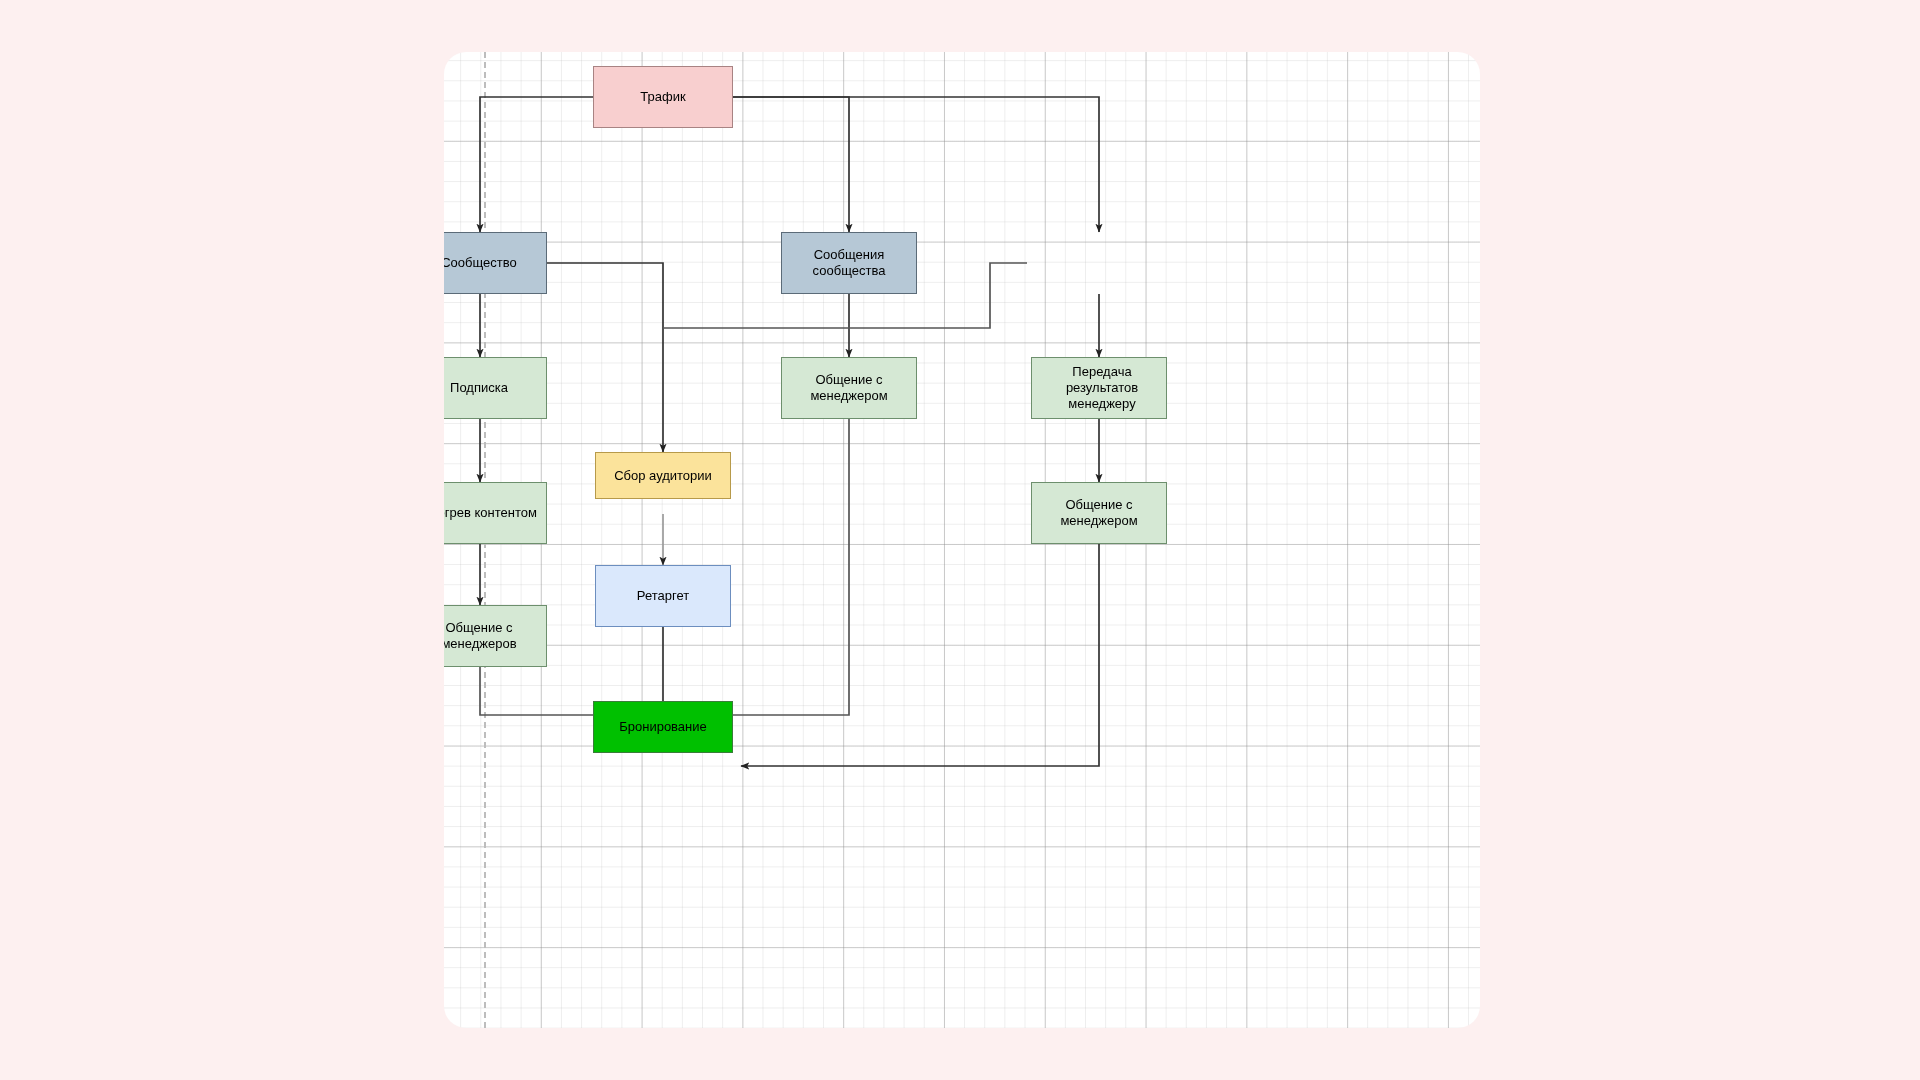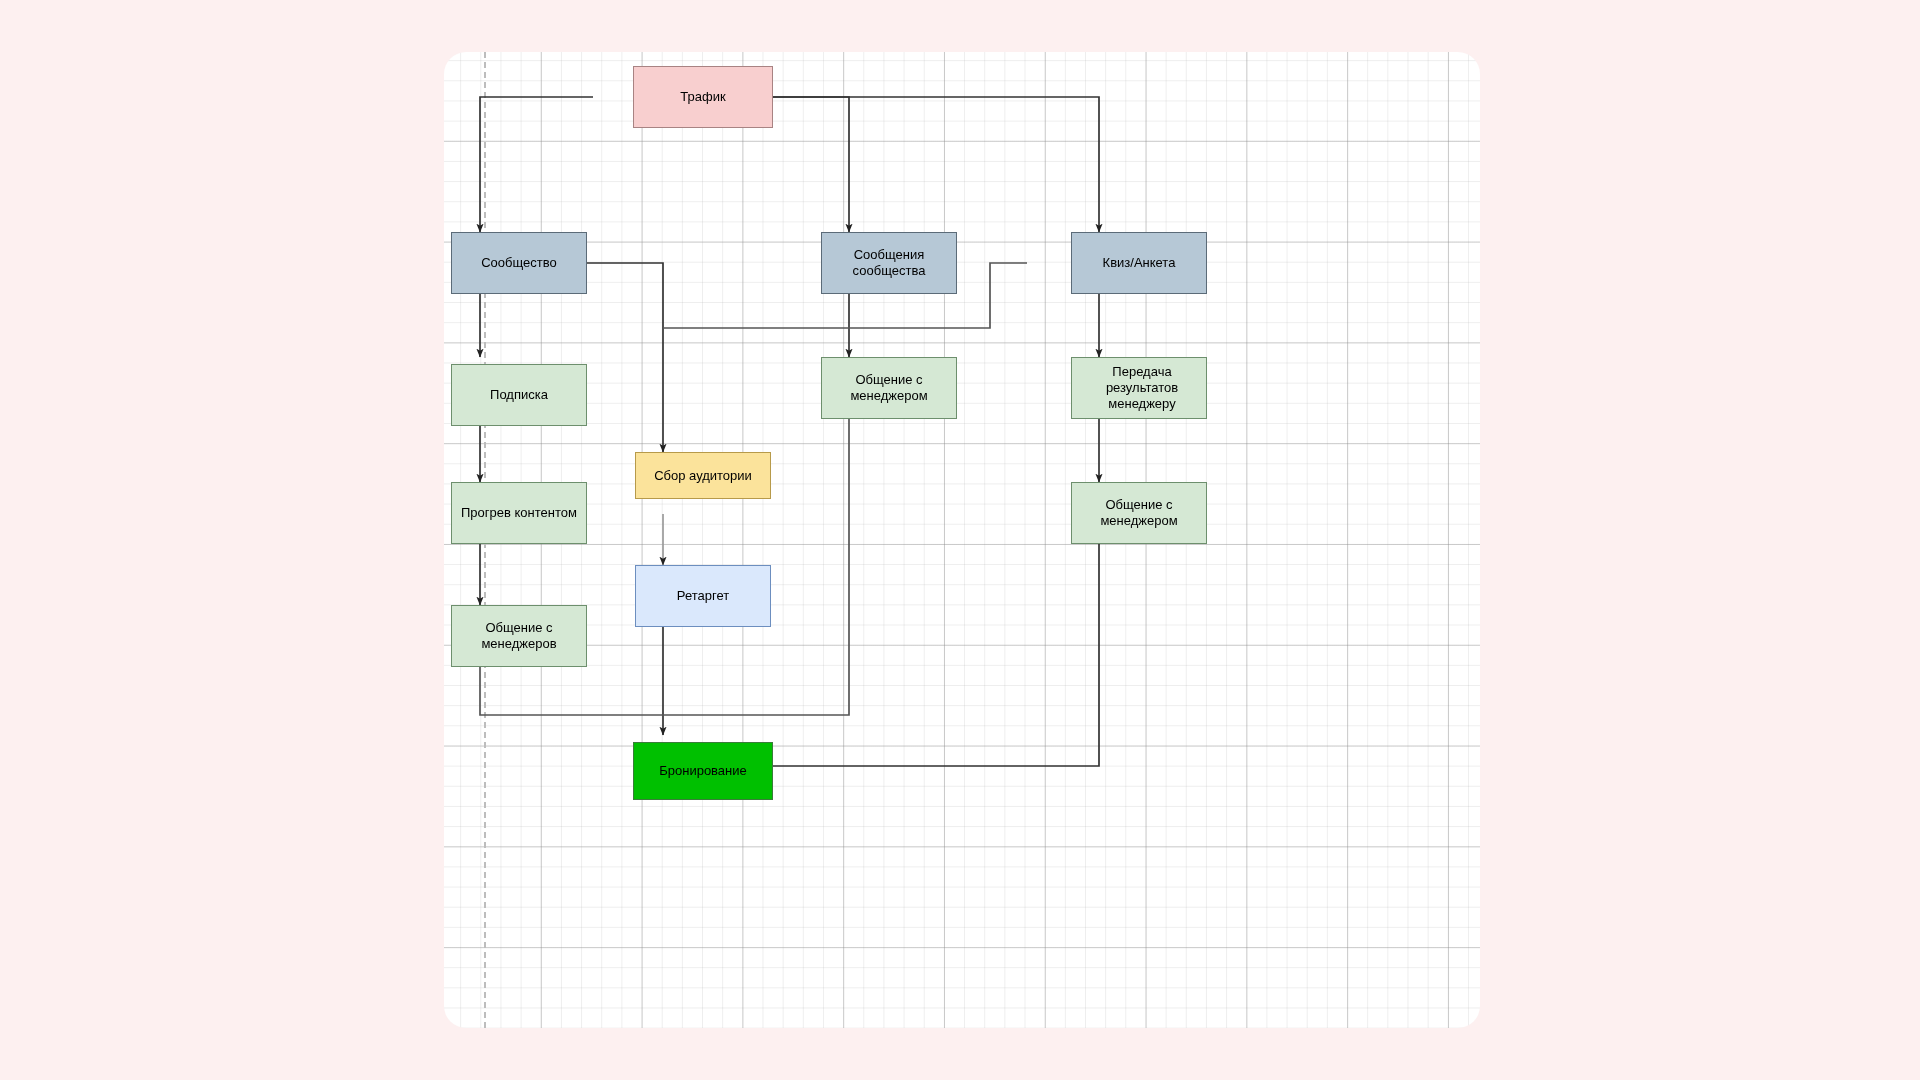--- a/index.html
+++ b/index.html
@@ -70,21 +70,20 @@
     display: flex;
     align-items: center;
     justify-content: center;
     text-align: center;
     font-size: 13px;
     line-height: 16px;
     color: #000000;
     border: 1.6px solid #555555;
     padding: 2px 6px;
     white-space: pre-line;
-    margin-left: 40px;
   }
   .node.start  { background: #f8cfcf; border-color: #a88383; }
   .node.source { background: #b6c8d6; border-color: #5b6b78; }
   .node.action { background: #d5e8d4; border-color: #6d8f6d; }
   .node.collect{ background: #fbe39b; border-color: #b79a4a; }
   .node.retarget{background: #dae8fc; border-color: #6c8ebf; }
   .node.goal   { background: #00c000; border-color: #3a7d3a; }
 </style>
 </head>
 <body>
@@ -138,38 +137,37 @@
       </g>
     </svg>
 
     <div class="node start" style="left:149px;top:14px;width:140px;height:62px;">Трафик</div>
 
     <div class="node source" style="left:337px;top:180px;width:136px;height:62px;">Сообщения
 сообщества</div>
 
     <div class="node source" style="left:-33px;top:180px;width:136px;height:62px;">Сообщество</div>
 
-    <div class="node source" style="left:587px;top:180px;width:136px;height:62px;">Квиз/Анкета</div>
 
-    <div class="node action" style="left:-33px;top:312px;width:136px;height:62px;">Подписка</div>
+    <div class="node action" style="left:-33px;top:305px;width:136px;height:62px;">Подписка</div>
 
     <div class="node action" style="left:337px;top:305px;width:136px;height:62px;">Общение с
 менеджером</div>
 
     <div class="node action" style="left:587px;top:305px;width:136px;height:62px;padding-left:12px;">Передача результатов
 менеджеру</div>
 
     <div class="node collect" style="left:151px;top:400px;width:136px;height:47px;">Сбор аудитории</div>
 
     <div class="node action" style="left:-33px;top:430px;width:136px;height:62px;">Прогрев контентом</div>
 
     <div class="node action" style="left:587px;top:430px;width:136px;height:62px;">Общение с
 менеджером</div>
 
     <div class="node retarget" style="left:151px;top:513px;width:136px;height:62px;">Ретаргет</div>
 
     <div class="node action" style="left:-33px;top:553px;width:136px;height:62px;">Общение с
 менеджеров</div>
 
-    <div class="node goal" style="left:149px;top:690px;width:140px;height:58px;">Бронирование</div>
+    <div class="node goal" style="left:149px;top:649px;width:140px;height:52px;">Бронирование</div>
 
   </div>
 </div>
 
 </body></html>

